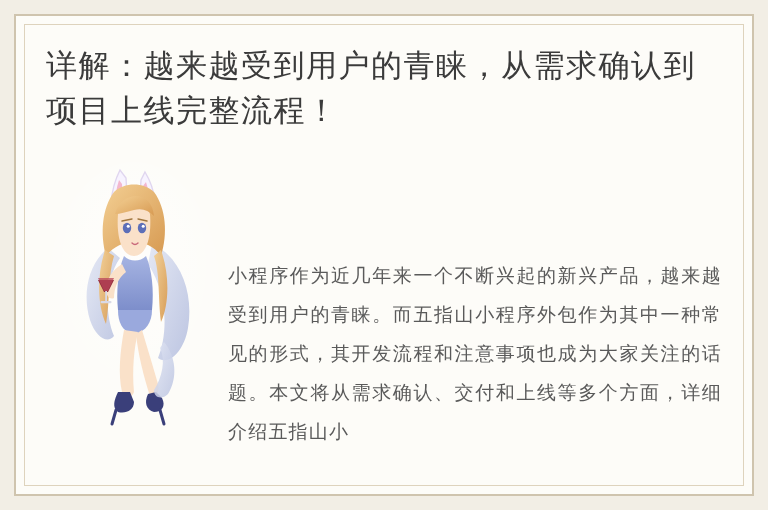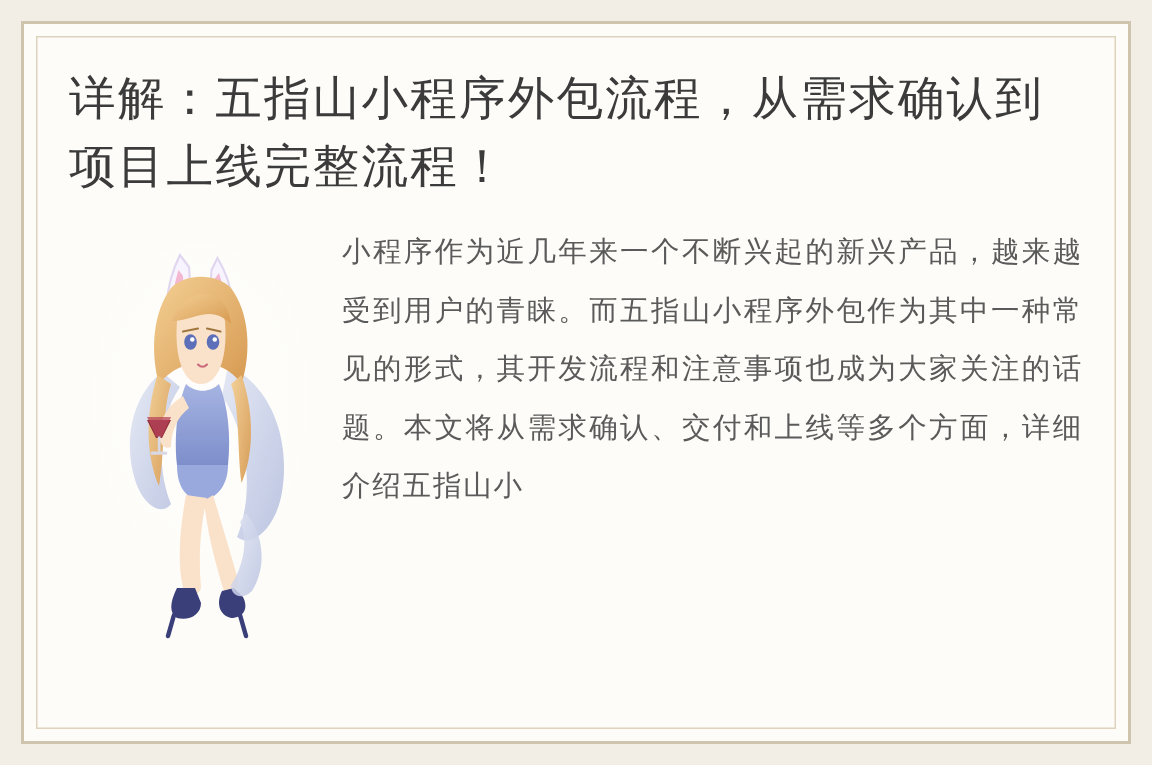--- a/index.html
+++ b/index.html
@@ -55,21 +55,21 @@
     line-height: 1.45;
     color: #3b3b3b;
     letter-spacing: 1.5px;
     font-weight: 400;
     margin: 0 0 14px 0;
     white-space: pre-wrap;
   }
   #body-row {
     display: flex;
     flex-direction: row;
-    align-items: flex-start;
+    align-items: flex-end;
   }
   #illustration {
     position: relative;
     width: 172px;
     height: 300px;
     flex: 0 0 172px;
     margin-left: 2px;
     margin-top: 4px;
     overflow: hidden;
   }
@@ -92,21 +92,21 @@
   }
 </style>
 </head>
 <body>
 
 <div id="page">
   <div id="frame-outer">
     <div id="frame-inner"></div>
     <div id="content">
 
-      <h1 id="title">详解：五指山小程序外包流程，从需求确认到项目上线完整流程！</h1>
+      <h1 id="title">详解：越来越受到用户的青睐，从需求确认到项目上线完整流程！</h1>
 
       <div id="body-row">
 
         <div id="illustration">
           <svg width="172" height="300" viewBox="0 0 172 300" xmlns="http://www.w3.org/2000/svg" aria-hidden="true">
             <defs>
               <linearGradient id="furg" x1="0" y1="0" x2="1" y2="1">
                 <stop offset="0%" stop-color="#e3e7f4"></stop>
                 <stop offset="100%" stop-color="#b9c2e0"></stop>
               </linearGradient>

